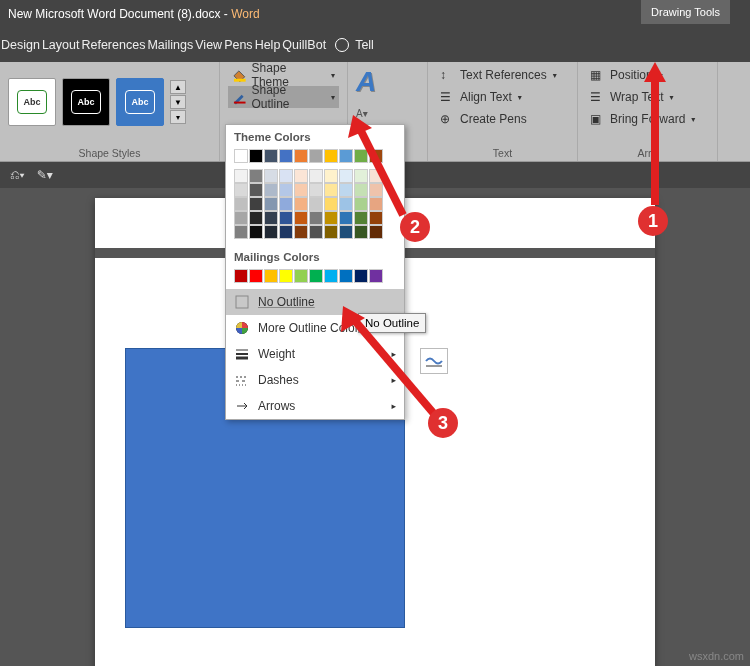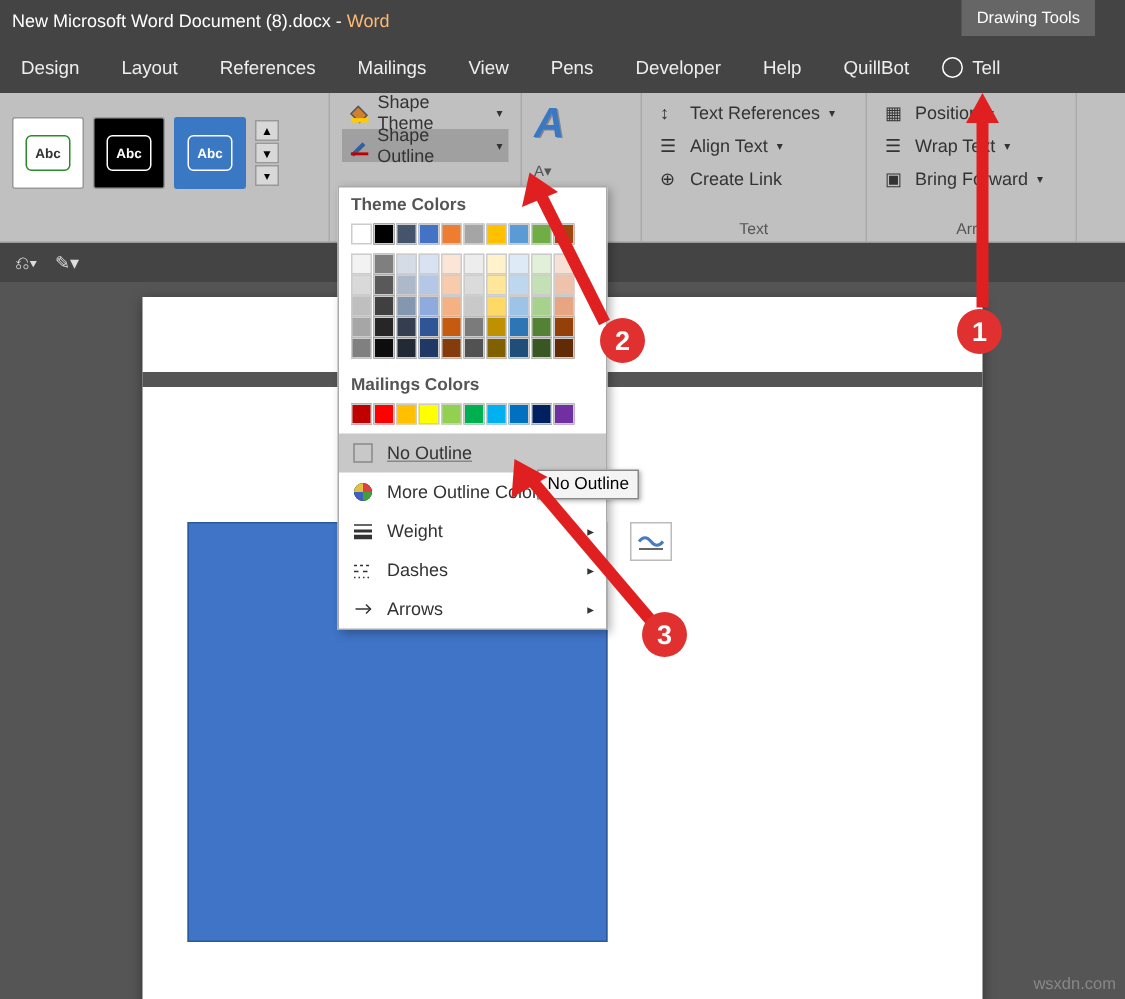--- a/index.html
+++ b/index.html
@@ -2,21 +2,21 @@
 <html><head>
 <meta charset="utf-8">
 <style>
 * { box-sizing: border-box; margin: 0; padding: 0; font-family: "Segoe UI", Arial, sans-serif; }
 body { background: #555; width: 750px; height: 666px; overflow: hidden; position: relative; }
 .titlebar { height: 28px; background: #444; color: #fff; display: flex; align-items: center; padding: 0 8px; font-size: 12px; }
 .titlebar .fname { font-weight: 400; }
 .titlebar .app { color: #fdba74; }
 .tab-drawing { position: absolute; right: 20px; top: 0; background: #666; color: #fff; font-size: 11px; padding: 4px 10px; height: 24px; display:flex; align-items:center;}
 .menubar { height: 34px; background: #444; color: #eee; display: flex; align-items: center; font-size: 12.5px; }
-.menubar .mtab { padding: 0 14px; height: 34px; display: flex; align-items: center; cursor: pointer; }
+.menubar .mtab { padding: 0 1px; height: 34px; display: flex; align-items: center; cursor: pointer; }
 .menubar .mtab.active { background: #707070; color: #fff; }
 .tell { display:flex; align-items:center; gap:6px; padding:0 8px;}
 .bulb { width:14px; height:14px; border-radius:50%; border:1.5px solid #fff; display:inline-block; position:relative;}
 .ribbon { height: 100px; background: #c0c0c0; display: flex; position: relative; border-bottom: 1px solid #999;}
 .group { border-right: 1px solid #aaa; padding: 4px 8px 2px 8px; display: flex; flex-direction: column; position:relative;}
 .group-label { font-size: 10.5px; color: #555; text-align: center; position: absolute; bottom: 2px; left: 0; right: 0;}
 .shape-styles { width: 220px; }
 .gallery { display: flex; gap: 6px; align-items: center; height: 72px;}
 .gal-item { width: 48px; height: 48px; background:#fff; border:1px solid #999; border-radius: 2px; display:flex; align-items:center; justify-content:center;}
 .gal-item.dark { background:#000; color:#fff;}
@@ -66,21 +66,20 @@
 </div>
 <div class="tab-drawing">Drawing Tools</div>
 
 <div class="menubar">
   <div class="mtab">Design</div>
   <div class="mtab">Layout</div>
   <div class="mtab">References</div>
   <div class="mtab">Mailings</div>
   <div class="mtab">View</div>
   <div class="mtab">Pens</div>
-  <div class="mtab">Developer</div>
   <div class="mtab">Help</div>
   <div class="mtab">QuillBot</div>
   <div class="tell">
     <span class="bulb"></span>
     <span>Tell</span>
   </div>
 </div>
 
 <div class="ribbon">
   <div class="group shape-styles">
@@ -93,20 +92,21 @@
         </div>
       <div class="gal-item blue">
           <div class="gal-abc">Abc</div>
         </div>
       <div class="gal-scroll">
           <div>▲</div>
           <div>▼</div>
           <div>▾</div>
         </div>
     </div>
+    <div class="group-label">Shape Styles</div>
   </div>
   <div class="group fill-outline">
     <div class="rbtn">
       <span class="sicon">
         <svg viewBox="0 0 16 16">
             <path d="M2 8l5-5 6 6-5 5-6-6z" fill="#d08030" stroke="#555"></path>
             <rect x="2" y="11" width="12" height="3" fill="#ffcc00"></rect>
           </svg>
       </span>
       <span>Shape Theme</span>
@@ -138,21 +138,21 @@
       <span>Text References</span>
         <span class="chev">▾</span>
     </div>
     <div class="rbtn">
       <span class="sicon">☰</span>
       <span>Align Text</span>
         <span class="chev">▾</span>
     </div>
     <div class="rbtn">
       <span class="sicon">⊕</span>
-      <span>Create Link</span>
+      <span>Create Pens</span>
     </div>
     <div class="group-label">Text</div>
   </div>
   <div class="group arrange">
     <div class="rbtn">
       <span class="sicon">▦</span>
       <span>Position</span>
         <span class="chev">▾</span>
     </div>
     <div class="rbtn">

